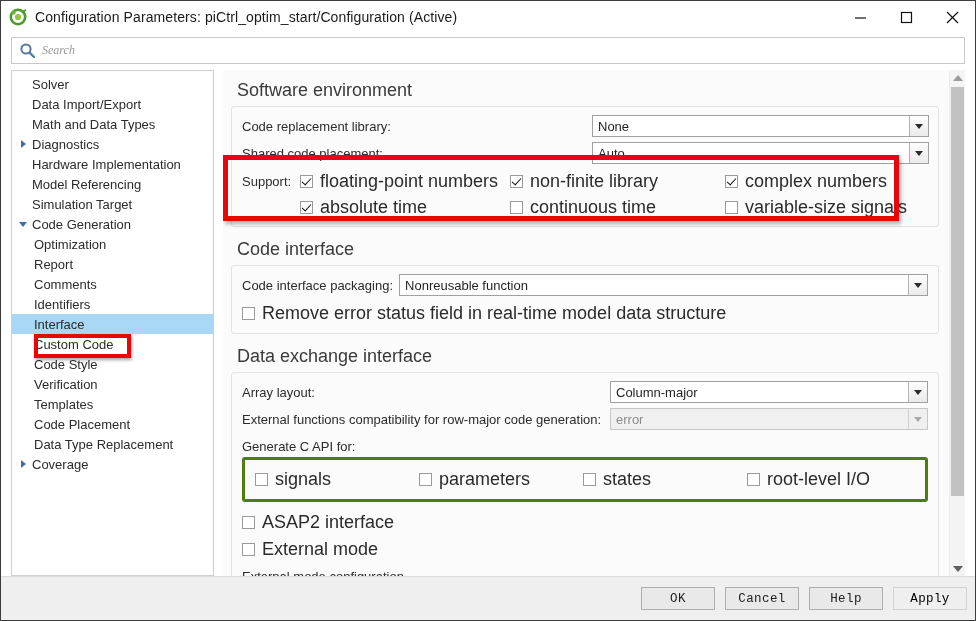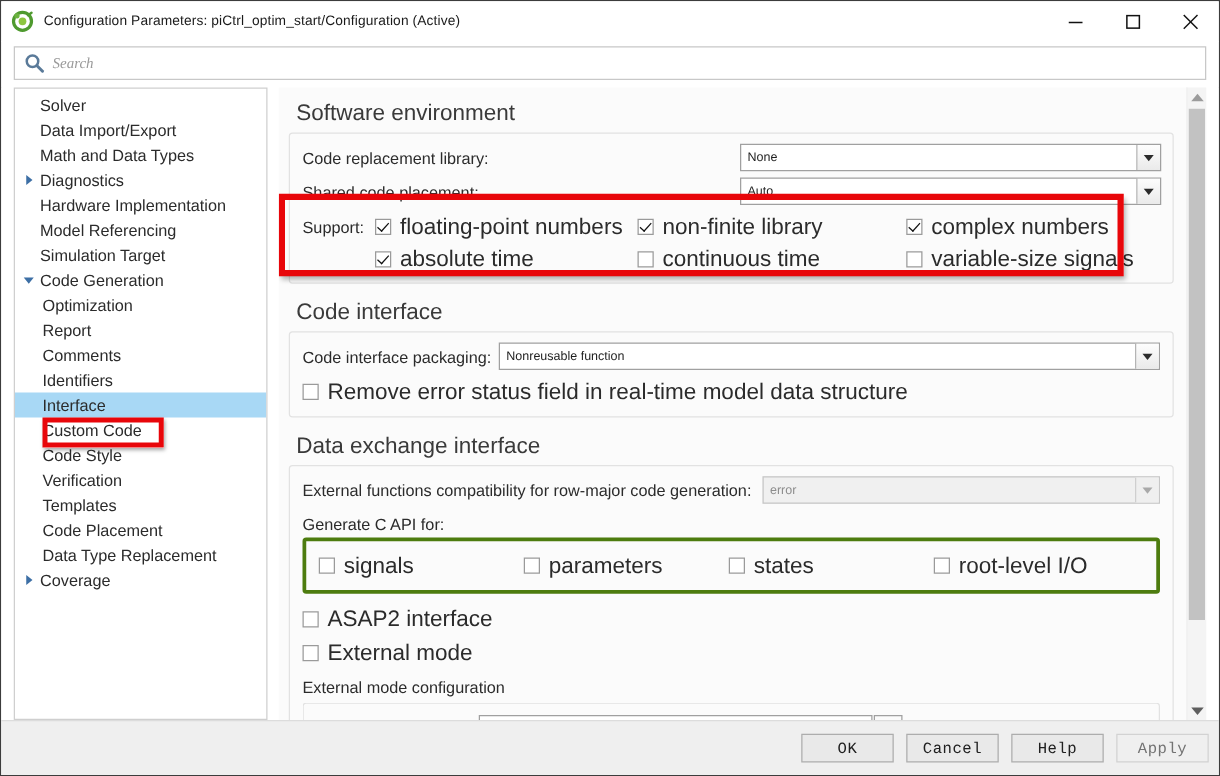--- a/index.html
+++ b/index.html
@@ -30,21 +30,21 @@
     border-bottom: 1px solid #ffffff;
     padding-left: 8px;
   }
   #app-icon {
     width: 18px; height: 18px;
     margin-right: 8px;
     position: relative;
     flex: 0 0 18px;
   }
   #title-text {
-    font-size: 11px;
+    font-size: 14px;
     color: #1a1a1a;
     white-space: nowrap;
     letter-spacing: 0.1px;
   }
   #winctl {
     margin-left: auto;
     display: flex;
     height: 33px;
   }
   .winbtn {
@@ -179,21 +179,21 @@
     white-space: nowrap;
   }
 
   
   .combo {
     height: 22px;
     border: 1px solid #a0a0a0;
     background: #ffffff;
     display: flex;
     align-items: stretch;
-    font-size: 10px;
+    font-size: 13px;
     color: #1f1f1f;
   }
   .combo .val {
     flex: 1 1 auto;
     display: flex; align-items: center;
     padding-left: 5px;
     overflow: hidden; white-space: nowrap;
   }
   .combo .arrowbtn {
     width: 19px; flex: 0 0 19px;
@@ -340,21 +340,21 @@
     width: 74px; height: 23px;
     margin-left: 10px;
     border: 1px solid #adadad;
     background: #e9e9e9;
     font-family: "Liberation Mono", monospace;
     font-size: 12.5px;
     color: #202020;
     display: flex; align-items: center; justify-content: center;
     letter-spacing: 0.4px;
   }
-  .footbtn.disabled { color: #737373; border-color: #d2d2d2; background: #efefef; }
+  .footbtn.disabled { color: #000000; border-color: #d2d2d2; background: #efefef; }
 </style>
 </head>
 <body>
 
 <div id="window">
 
   <div id="titlebar">
     <div id="app-icon">
       <svg width="18" height="18" viewBox="0 0 18 18">
         <circle cx="9" cy="9" r="7.2" fill="none" stroke="#4f9a2f" stroke-width="2.6"></circle>
@@ -574,20 +574,29 @@
             <label class="cb">
               <span class="box"></span>
               <span>Remove error status field in real-time model data structure</span>
             </label>
           </div>
         </div>
 
         <div class="section-title">Data exchange interface</div>
         <div class="groupbox" style="margin-bottom:0;">
           <div class="row">
+            <div class="lbl" style="width:368px;flex:0 0 368px;">Array layout:</div>
+            <div class="combo" style="flex:1 1 auto;">
+              <div class="val">Column-major</div>
+              <div class="arrowbtn">
+                  <i></i>
+                </div>
+            </div>
+          </div>
+          <div class="row">
             <div class="lbl" style="width:368px;flex:0 0 368px;">External functions compatibility for row-major code generation:</div>
             <div class="combo disabled" style="flex:1 1 auto;">
               <div class="val">error</div>
               <div class="arrowbtn">
                   <i></i>
                 </div>
             </div>
           </div>
 
           <div class="lbl" style="margin-top:8px;">Generate C API for:</div>

